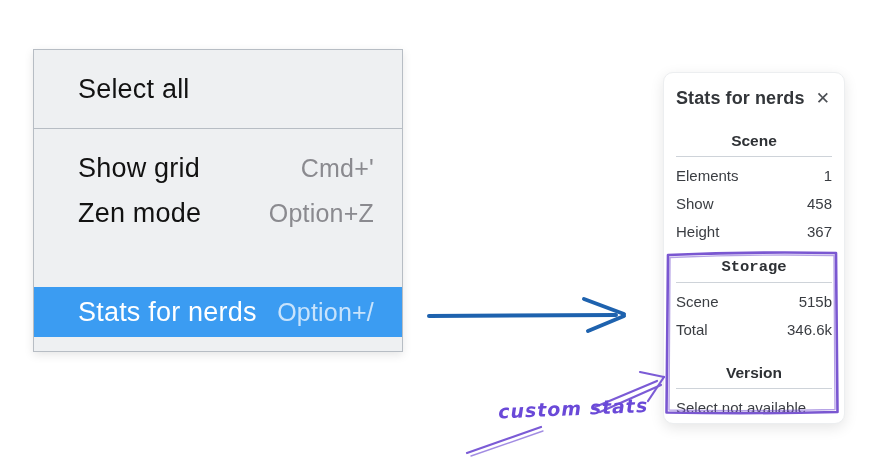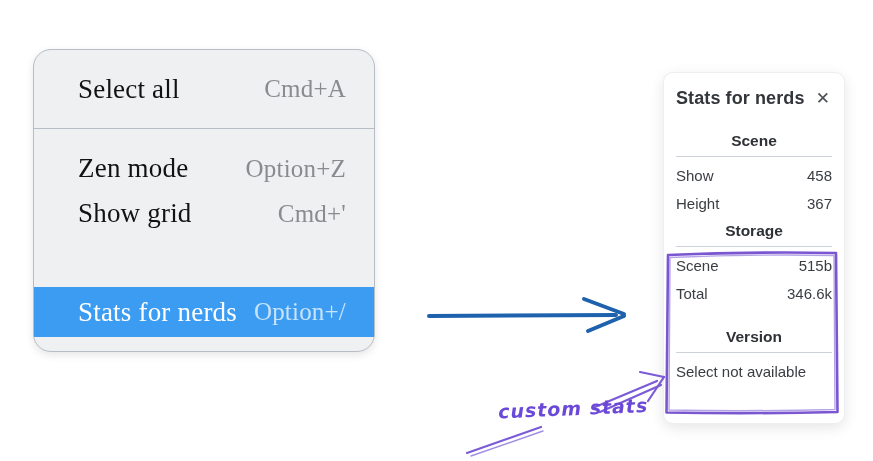--- a/index.html
+++ b/index.html
@@ -6,27 +6,26 @@
   body {
     width:873px; height:461px; position:relative;
     background:#ffffff; overflow:hidden;
     font-family:"Liberation Sans", sans-serif;
     -webkit-font-smoothing:antialiased;
   }
 
   
   .menu {
     position:absolute; left:33px; top:49px;
-    width:342px; height:303px; box-sizing:border-box;
+    width:370px; height:303px; box-sizing:border-box;
     background:#eef0f2;
     border:1.5px solid #b7bdc4;
-    border-radius:18px;
+    border-radius:0;
     box-shadow:0 3px 9px rgba(0,0,0,0.10);
     z-index:2;
-    font-family:Liberation Serif, serif;
   }
   .menu-group-top { height:78px; display:flex; flex-direction:column; justify-content:center; }
   .menu-divider { height:1px; background:#b7bdc4; width:100%; }
   .menu-group-bottom { padding-top:17px; }
   .menu-item {
     display:flex; justify-content:space-between; align-items:center;
     height:45px; padding:0 28px 0 44px;
     font-size:27px; color:#121212; letter-spacing:0.2px;
     cursor:default; white-space:nowrap;
   }
@@ -50,21 +49,21 @@
     z-index:3;
   }
   .panel-title-row { display:flex; justify-content:space-between; align-items:center; height:22px; }
   .panel-title { font-size:18px; font-weight:bold; color:#33363a; letter-spacing:0.1px; }
   .panel-close { font-size:17px; color:#4c4f54; line-height:1; cursor:pointer; padding:1px 2px; }
   .sec-header {
     text-align:center; font-weight:bold; font-size:15.5px; color:#2e3135;
     line-height:20px;
   }
   .sec-header.scene   { margin-top:22px; }
-  .sec-header.storage { margin-top:4px; }
+  .sec-header.storage { margin-top:12px;font-family:Liberation Mono, monospace; }
   .sec-header.version { margin-top:20px; }
   .sec-hr { height:1px; background:#ced3d9; border:none; margin:5px 0 4px 0; }
   .stat-row {
     display:flex; justify-content:space-between; align-items:center;
     height:28px; font-size:15px; color:#3a3d42;
   }
   .stat-note { height:28px; display:flex; align-items:center; font-size:15px; color:#3a3d42; white-space:nowrap; }
 
   
   .overlay {
@@ -81,51 +80,54 @@
     z-index:7; pointer-events:none; white-space:nowrap;
   }
 </style>
 </head>
 <body>
 
 <div class="menu">
   <div class="menu-group-top">
     <div class="menu-item">
       <span>Select all</span>
-      <span class="shortcut">Cmd+A</span>
     </div>
   </div>
   <div class="menu-divider"></div>
   <div class="menu-group-bottom">
     <div class="menu-item">
+      <span>Show grid</span>
+      <span class="shortcut">Cmd+'</span>
+    </div>
+    <div class="menu-item">
       <span>Zen mode</span>
       <span class="shortcut">Option+Z</span>
-    </div>
-    <div class="menu-item">
-      <span>Show grid</span>
-      <span class="shortcut">Cmd+'</span>
     </div>
     <div class="menu-item">
     </div>
     <div class="menu-item highlighted">
       <span>Stats for nerds</span>
       <span class="shortcut">Option+/</span>
     </div>
   </div>
 </div>
 
 <div class="panel">
   <div class="panel-title-row">
     <span class="panel-title">Stats for nerds</span>
     <span class="panel-close">✕</span>
   </div>
 
   <div>
     <div class="sec-header scene">Scene</div>
     <div class="sec-hr"></div>
+    <div class="stat-row">
+      <span>Elements</span>
+      <span>1</span>
+    </div>
     <div class="stat-row">
       <span>Show</span>
       <span>458</span>
     </div>
     <div class="stat-row">
       <span>Height</span>
       <span>367</span>
     </div>
   </div>
 

